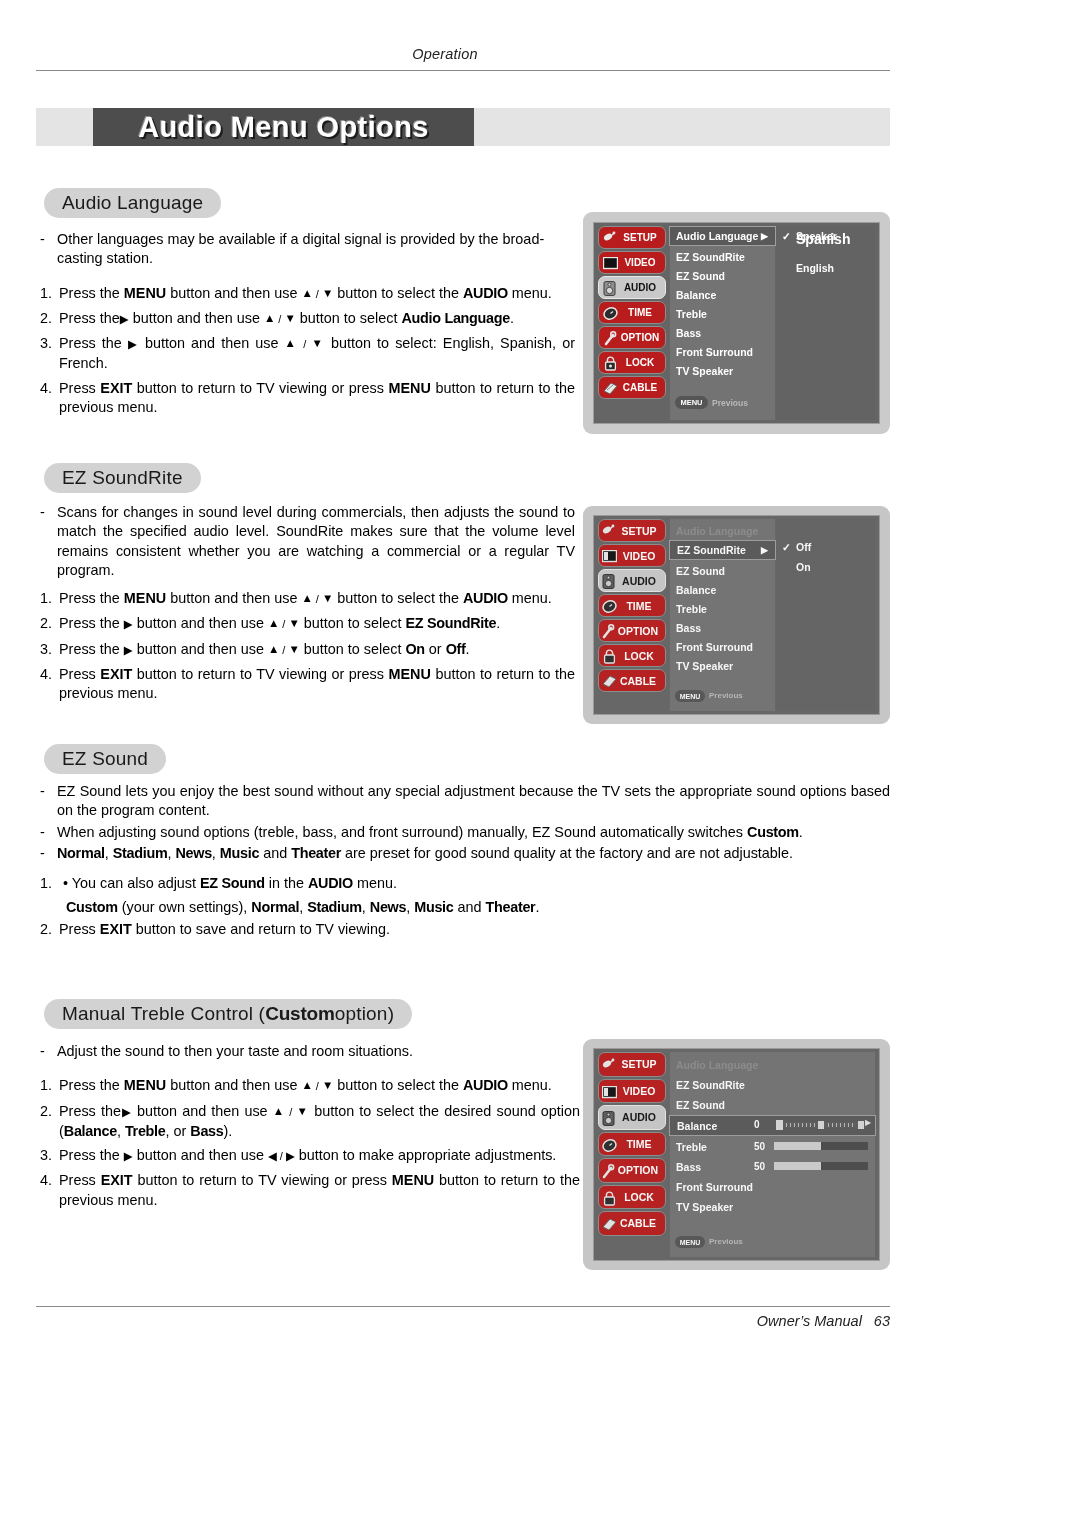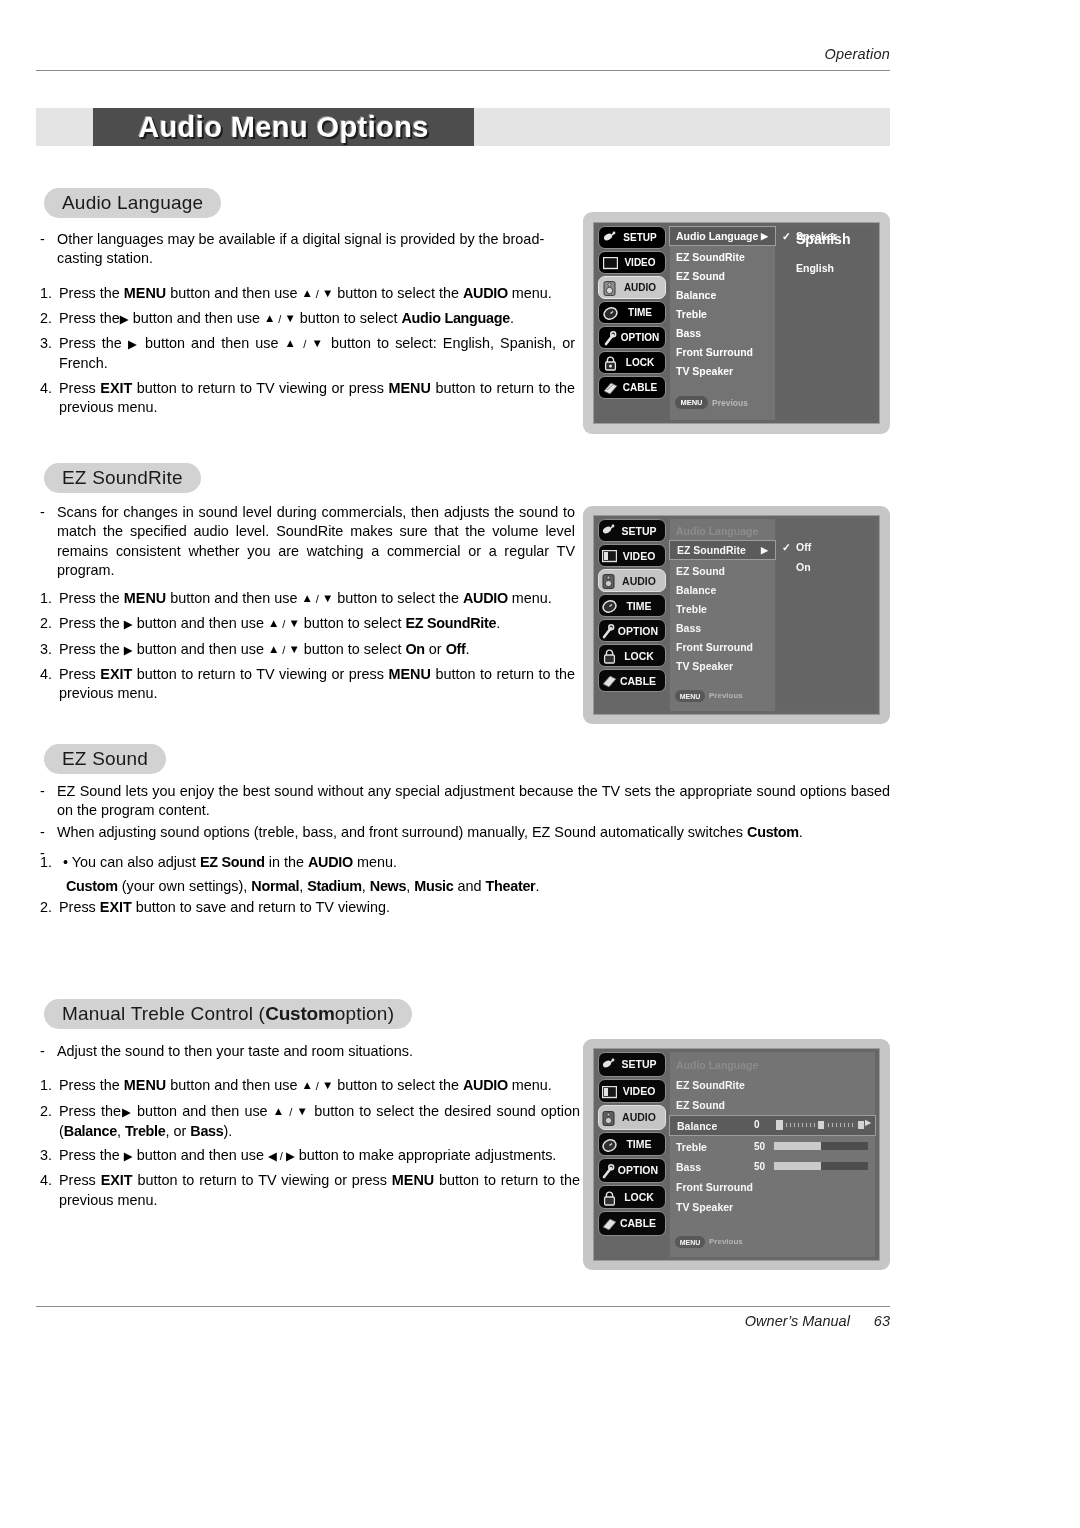--- a/index.html
+++ b/index.html
@@ -9,21 +9,21 @@
     font-family:"Liberation Sans", sans-serif;
     color:#000;
     position:relative;
     overflow:hidden;
   }
   .page{position:absolute;inset:0;}
 
   
   .hdr-label{
     position:absolute;left:0;top:46px;width:890px;
-    text-align:right;
+    text-align:center;
     font-style:italic;font-size:14.5px;color:#222;
     letter-spacing:.2px;
   }
   .hdr-rule{
     position:absolute;left:36px;top:70px;width:854px;height:1px;
     background:#8a8a8a;
   }
 
   
   .banner{
@@ -85,21 +85,21 @@
   .osd-inner{
     position:absolute;
     background:#656565;
     border:1px solid #9c9c9c;
   }
   .side{
     position:absolute;left:0;top:0;width:100%;
   }
   .side-item{
     position:relative;
-    background:#000000;
+    background:#b91c1c;
     border:1px solid #8d8d8d;
     border-radius:7px;
     display:flex;align-items:center;
     color:#ffffff;font-weight:bold;
     margin-bottom:2px;
     box-sizing:border-box;
   }
   .side-item.sel{
     background:#c9c9c9;color:#111;
     border-color:#e8e8e8;
@@ -135,21 +135,21 @@
 
   
   .blurry{filter:blur(.55px) contrast(.94);}
 
   
   .ftr-rule{position:absolute;left:36px;top:1306px;width:854px;height:1px;background:#8a8a8a;}
   .ftr-text{
     position:absolute;left:0;top:1313px;width:890px;text-align:right;
     font-style:italic;font-size:14.5px;color:#222;
   }
-  .ftr-text .pg{font-style:italic;margin-left:24px;}
+  .ftr-text .pg{font-style:italic;margin-left:12px;}
 </style>
 </head>
 <body>
 
 <div class="page">
 
   <div class="hdr-label">Operation</div>
   <div class="hdr-rule"></div>
 
   <div class="banner"></div>
@@ -450,20 +450,21 @@
     <div class="li dash" style="margin-bottom:2px;">
       <span class="mk">-</span>
       <span>EZ Sound lets you enjoy the best sound without any special adjustment because the TV sets the appropriate sound options based on the program content.</span>
     </div>
     <div class="li dash" style="margin-bottom:2px;">
       <span class="mk">-</span>
       <span>When adjusting sound options (treble, bass, and front surround) manually, EZ Sound automatically switches <span class="hv">Custom</span>.</span>
     </div>
     <div class="li dash" style="margin-bottom:2px;">
       <span class="mk">-</span>
+      <span><span class="hv">Normal</span>, <span class="hv">Stadium</span>, <span class="hv">News</span>, <span class="hv">Music</span> and <span class="hv">Theater</span> are preset for good sound quality at the factory and are not adjustable.</span>
     </div>
     <div style="height:9px;"></div>
     <div class="li" style="margin-bottom:0;">
       <span class="mk">1.</span>
     </div>
     <div style="padding-left:23px;margin-bottom:5px;">
       • You can also adjust <span class="hv">EZ Sound</span> in the <span class="hv">AUDIO</span> menu.
     </div>
     <div style="padding-left:26px;margin-bottom:2px;">
       <span class="hv">Custom</span> (your own settings), <span class="hv">Normal</span>, <span class="hv">Stadium</span>, <span class="hv">News</span>, <span class="hv">Music</span> and <span class="hv">Theater</span>.

